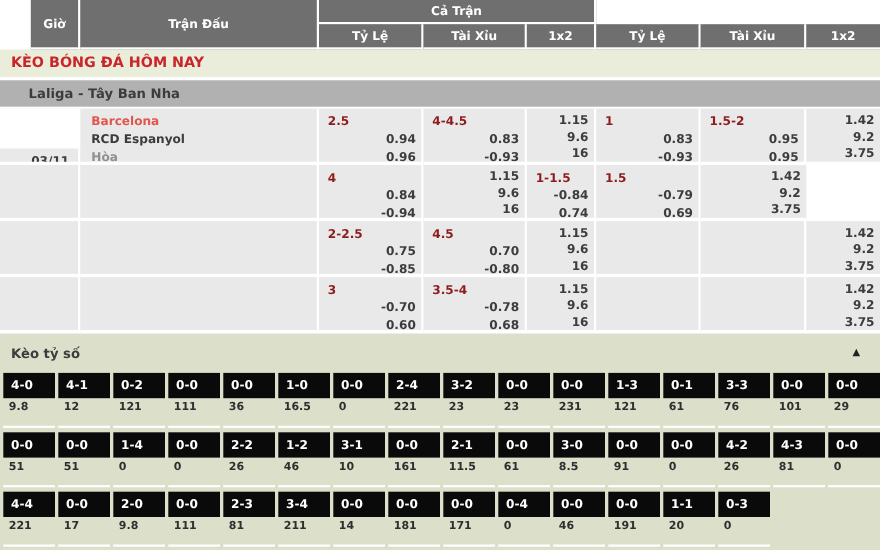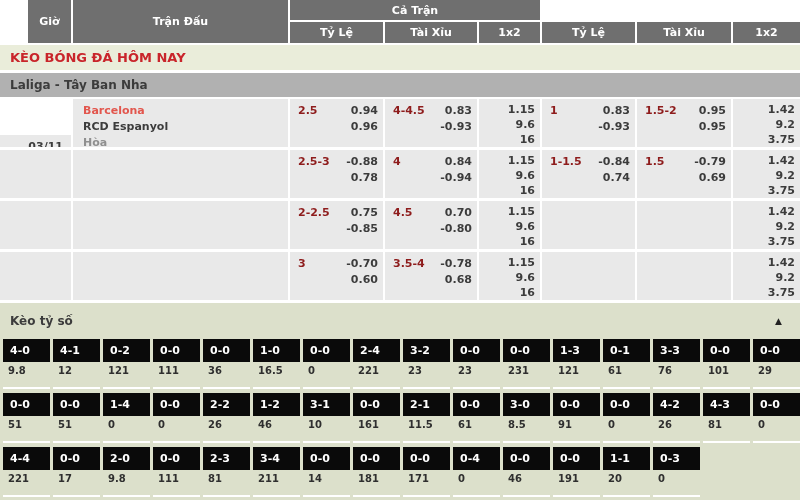--- a/index.html
+++ b/index.html
@@ -53,21 +53,21 @@
     padding-left: 10px;
     border-bottom: 3px solid #fff;
   }
   .league-bar {
     height: 26px;
     background: #b1b1b1;
     color: #3c3c3c;
     font-size: 12px;
     display: flex;
     align-items: center;
-    padding-left: 10px;
+    padding-left: 26px;
     border-bottom: 2px solid #fff;
   }
 
   
   .orow { height: 51px; }
   .ocell {
     background: #e9e9e9;
     border-right: 2px solid #fff;
     border-bottom: 3px solid #fff;
     overflow: hidden;
@@ -78,20 +78,21 @@
   .t-time { color: #e2564d; }
   .match-cell { padding: 4px 0 0 10px; line-height: 16px; }
   .m-home { color: #e2564d; }
   .m-away { color: #3c3c3c; }
   .m-draw { color: #8f8f8f; }
   .hdp-cell {
     display: flex;
     justify-content: space-between;
     padding: 4px 5px 0 8px;
     line-height: 16px;
+    flex-direction: column;
   }
   .hline { color: #8e1c1c; }
   .hvals { text-align: right; color: #3c3c3c; }
   .x2-cell {
     padding: 3px 5px 0 0;
     text-align: right;
     line-height: 15px;
     color: #3c3c3c;
   }
 
@@ -202,27 +203,20 @@
       <div>1.42</div>
       <div>9.2</div>
       <div>3.75</div>
     </div>
   </div>
 
   <div class="grid8 orow">
     <div class="ocell"></div>
     <div class="ocell"></div>
     <div class="ocell hdp-cell">
-      <span class="hline">2.5-3</span>
-      <span class="hvals">
-        <div>-0.88</div>
-        <div>0.78</div>
-      </span>
-    </div>
-    <div class="ocell hdp-cell">
       <span class="hline">4</span>
       <span class="hvals">
         <div>0.84</div>
         <div>-0.94</div>
       </span>
     </div>
     <div class="ocell x2-cell">
       <div>1.15</div>
       <div>9.6</div>
       <div>16</div>

